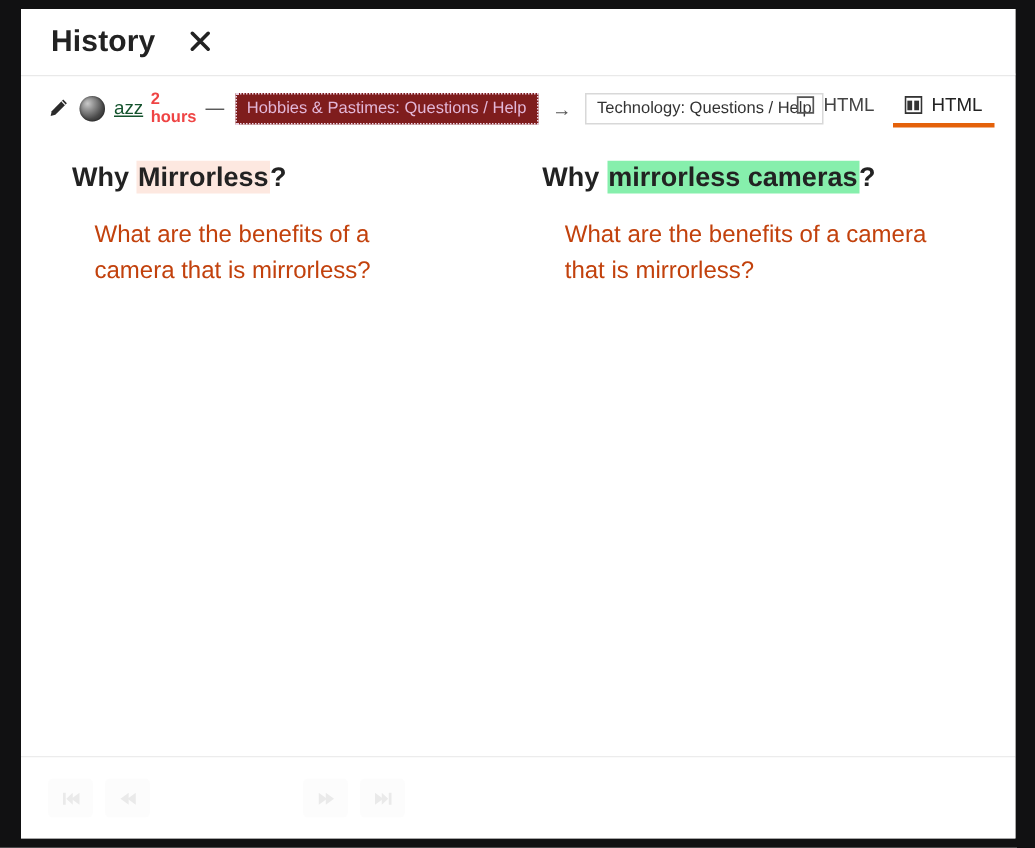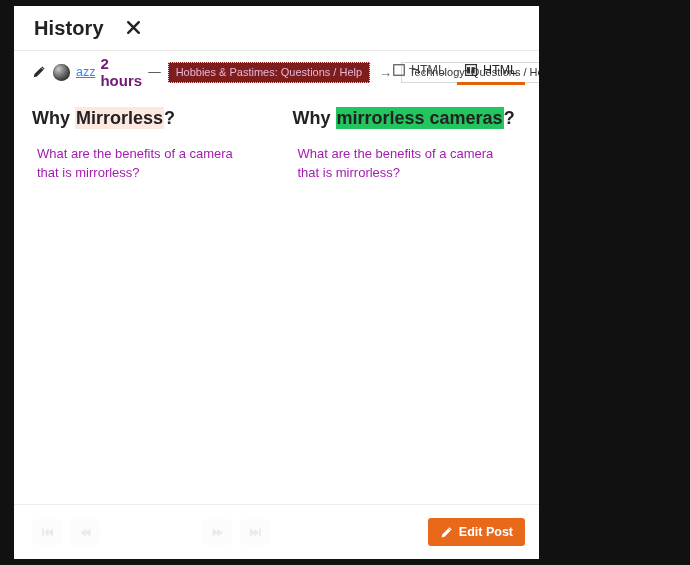--- a/index.html
+++ b/index.html
@@ -19,21 +19,21 @@
   
   #backdrop {
     position: absolute;
     inset: 0;
     background: #111112;
   }
   #modal {
     position: absolute;
     left: 14px;
     top: 6px;
-    width: 525px;
+    width: 663px;
     height: 553px;
     background: #ffffff;
     box-sizing: border-box;
     display: flex;
     flex-direction: column;
     overflow: hidden;
   }
 
   
   .modal-header {
@@ -99,26 +99,26 @@
     height: 17px;
     border-radius: 50%;
     margin-right: 6px;
     flex: 0 0 17px;
     background:
       radial-gradient(circle at 32% 30%, #c9c9c9 0%, #8e8e8e 28%, #4a4a4a 62%, #2a2a2a 100%);
     box-shadow: inset 0 0 2px rgba(0,0,0,.6);
   }
   .username {
     font-size: 12.5px;
-    color: #3b82f6;
+    color: #14532d;
     margin-right: 5px;
   }
   .rev-time {
-    font-size: 15px;
-    color: #701a75;
+    font-size: 11px;
+    color: #ef4444;
     font-weight: bold;
   }
   .rev-dash {
     font-size: 12.5px;
     color: #444;
     margin: 0 7px 0 6px;
   }
   .cat-old {
     font-size: 11px;
     color: #e3b7d8;
@@ -175,44 +175,44 @@
   
   .diff-body {
     flex: 1 1 auto;
     display: flex;
     padding: 14px 0 0 0;
     overflow: hidden;
     background: #fff;
   }
   .diff-col {
     flex: 1 1 50%;
-    padding: 0 18px;
+    padding: 0 34px;
     box-sizing: border-box;
     overflow: hidden;
   }
   .diff-col.right { padding-left: 16px; }
   .diff-title {
     font-size: 18px;
     font-weight: bold;
     color: #222;
     margin: 0 0 14px 0;
     line-height: 1.25;
   }
   .diff-para {
-    font-size: 13px;
-    color: #a21caf;
-    margin: 5px;
+    font-size: 16px;
+    color: #c2410c;
+    margin: 15px;
     line-height: 1.5;
   }
   .del {
     background: #fde8e0;
     padding: 1px 1px;
   }
   .ins {
-    background: #22c55e;
+    background: #86efac;
     padding: 1px 1px;
   }
 
   
   .footer-rule {
     height: 1px;
     background: #ececec;
     flex: 0 0 1px;
   }
   .modal-footer {
@@ -367,24 +367,15 @@
             <path d="M1 1.5 L1 9.5 L6.5 5.5 Z" fill="#d9d9d9"></path>
             <path d="M5.5 1.5 L5.5 9.5 L9.8 5.5 Z" fill="#d9d9d9"></path>
             <rect x="10.2" y="1.5" width="1.8" height="8" fill="#d9d9d9"></rect>
           </svg>
         </span>
       </button>
     </div>
 
     <div class="footer-spacer"></div>
 
-    <button class="edit-post-btn">
-      <span>
-        <svg width="13" height="13" viewBox="0 0 16 16" aria-hidden="true">
-          <path d="M11.6 1.6 L14.4 4.4 L5.6 13.2 L2 14 L2.8 10.4 Z" fill="#ffffff"></path>
-          <path d="M10.4 2.9 L13.1 5.6" stroke="#e9691b" stroke-width="0.9" fill="none"></path>
-        </svg>
-      </span>
-      <span>Edit Post</span>
-    </button>
   </div>
 
 </div>
 
 </body></html>

